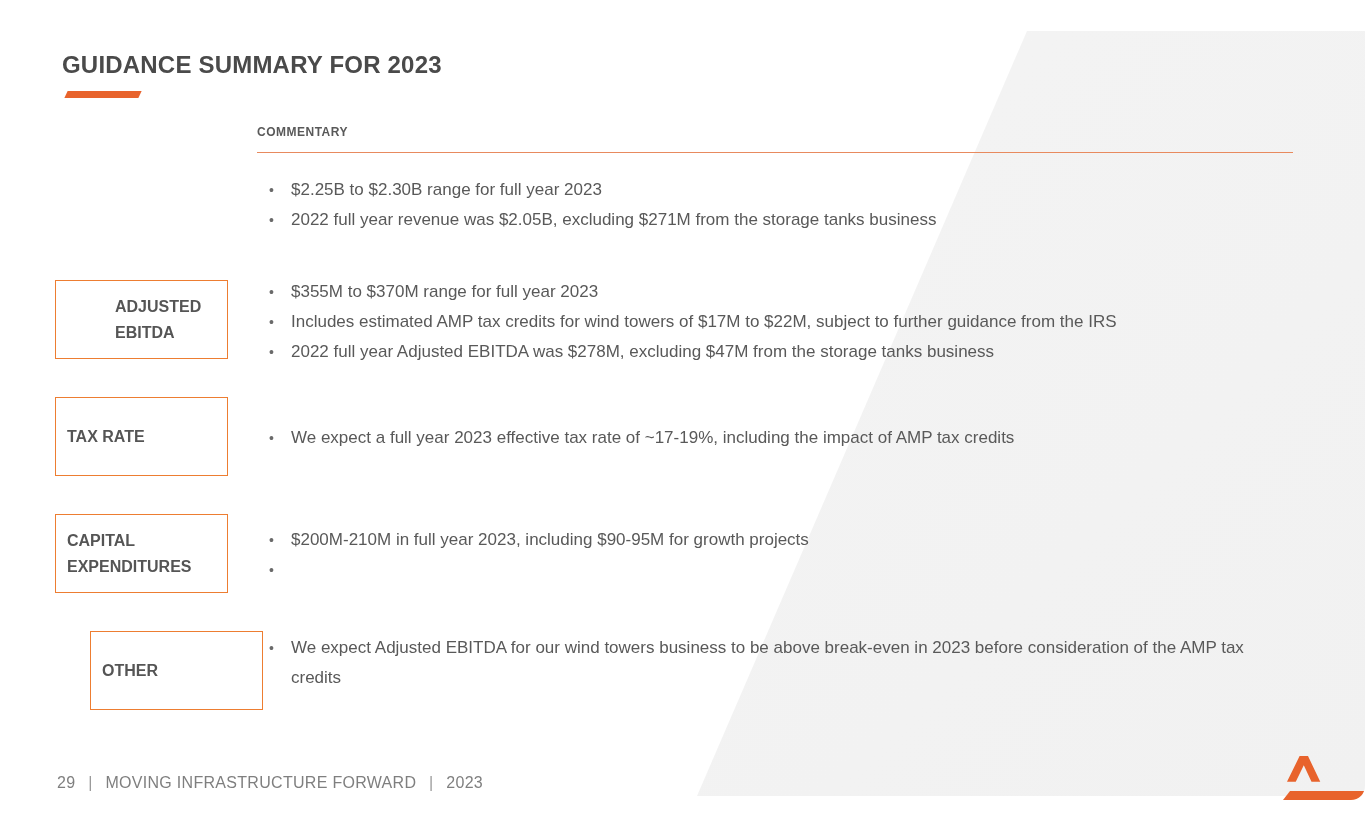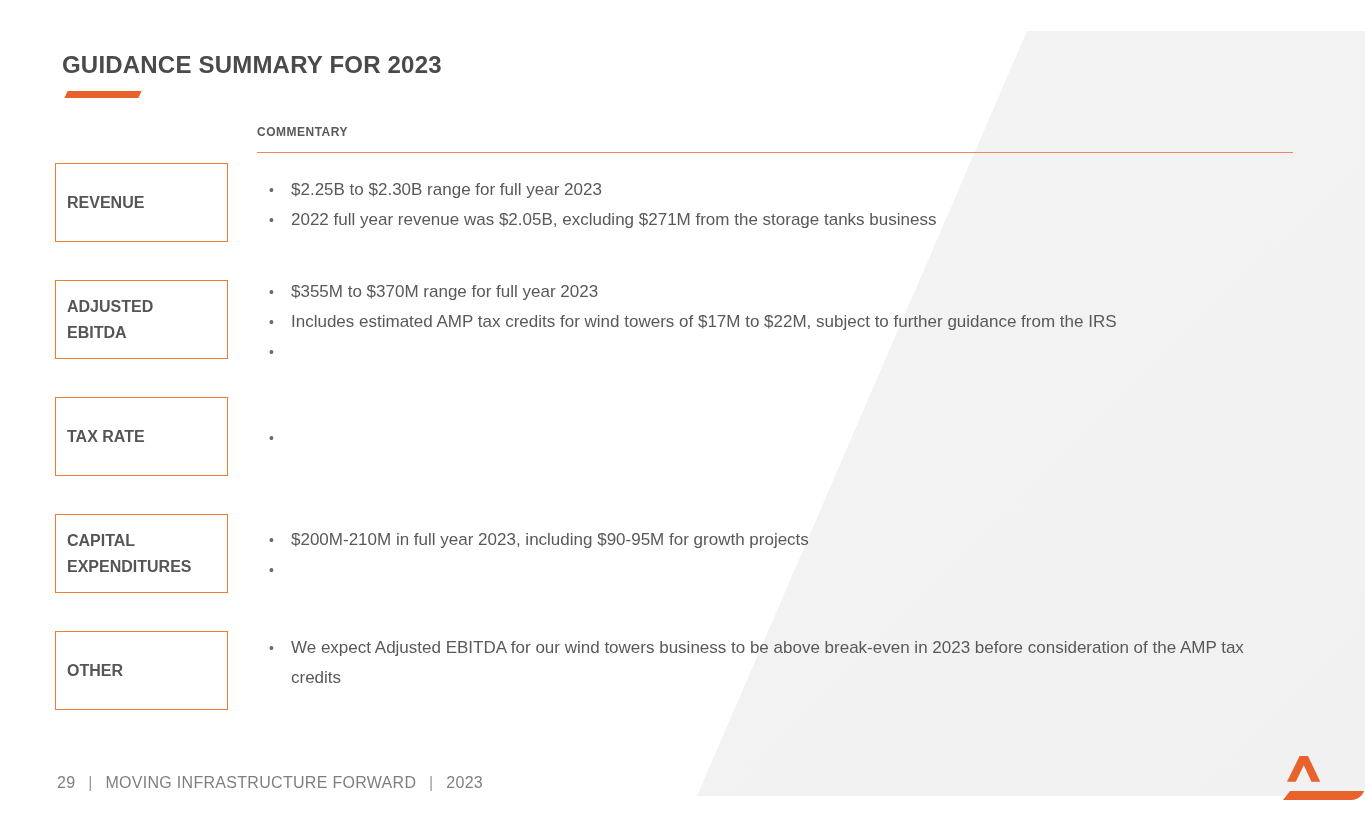--- a/index.html
+++ b/index.html
@@ -67,24 +67,24 @@
   .label-box .label {
     display: block;
     padding-left: 11px;
     max-width: 132px;
     font-size: 16px;
     font-weight: bold;
     line-height: 26px;
     color: #555555;
   }
   .box-1 { top: 163px; }
-  .box-2 { top: 280px; }
+  .box-2 { top: 280px; padding-left: 48px; }
   .box-3 { top: 397px; }
   .box-4 { top: 514px; }
-  .box-5 { top: 631px; }
+  .box-5 { top: 631px; margin-left: 35px; }
 
   ul.bullets {
     position: absolute;
     left: 268px;
     width: 1012px;
     margin: 0; padding: 0;
     list-style: none;
   }
   .list-1 { top: 175px; }
   .list-2 { top: 277px; }
@@ -137,23 +137,20 @@
   <div class="bg-band"></div>
 
   <div class="layer">
 
     <h1 class="page-title">GUIDANCE SUMMARY FOR 2023</h1>
     <div class="title-underline"></div>
 
     <div class="commentary-header">COMMENTARY</div>
     <div class="commentary-rule"></div>
 
-    <div class="label-box box-1">
-      <span class="label">REVENUE</span>
-    </div>
     <div class="label-box box-2">
       <span class="label">ADJUSTED EBITDA</span>
     </div>
     <div class="label-box box-3">
       <span class="label">TAX RATE</span>
     </div>
     <div class="label-box box-4">
       <span class="label">CAPITAL EXPENDITURES</span>
     </div>
     <div class="label-box box-5">
@@ -175,26 +172,28 @@
       <li>
         <span class="dot">•</span>
         <span>$355M to $370M range for full year 2023</span>
       </li>
       <li>
         <span class="dot">•</span>
         <span>Includes estimated AMP tax credits for wind towers of $17M to $22M, subject to further guidance from the IRS</span>
       </li>
       <li>
         <span class="dot">•</span>
+        <span>2022 full year Adjusted EBITDA was $278M, excluding $47M from the storage tanks business</span>
       </li>
     </ul>
 
     <ul class="bullets list-3">
       <li>
         <span class="dot">•</span>
+        <span>We expect a full year 2023 effective tax rate of ~17-19%, including the impact of AMP tax credits</span>
       </li>
     </ul>
 
     <ul class="bullets list-4">
       <li>
         <span class="dot">•</span>
         <span>$200M-210M in full year 2023, including $90-95M for growth projects</span>
       </li>
       <li>
         <span class="dot">•</span>

